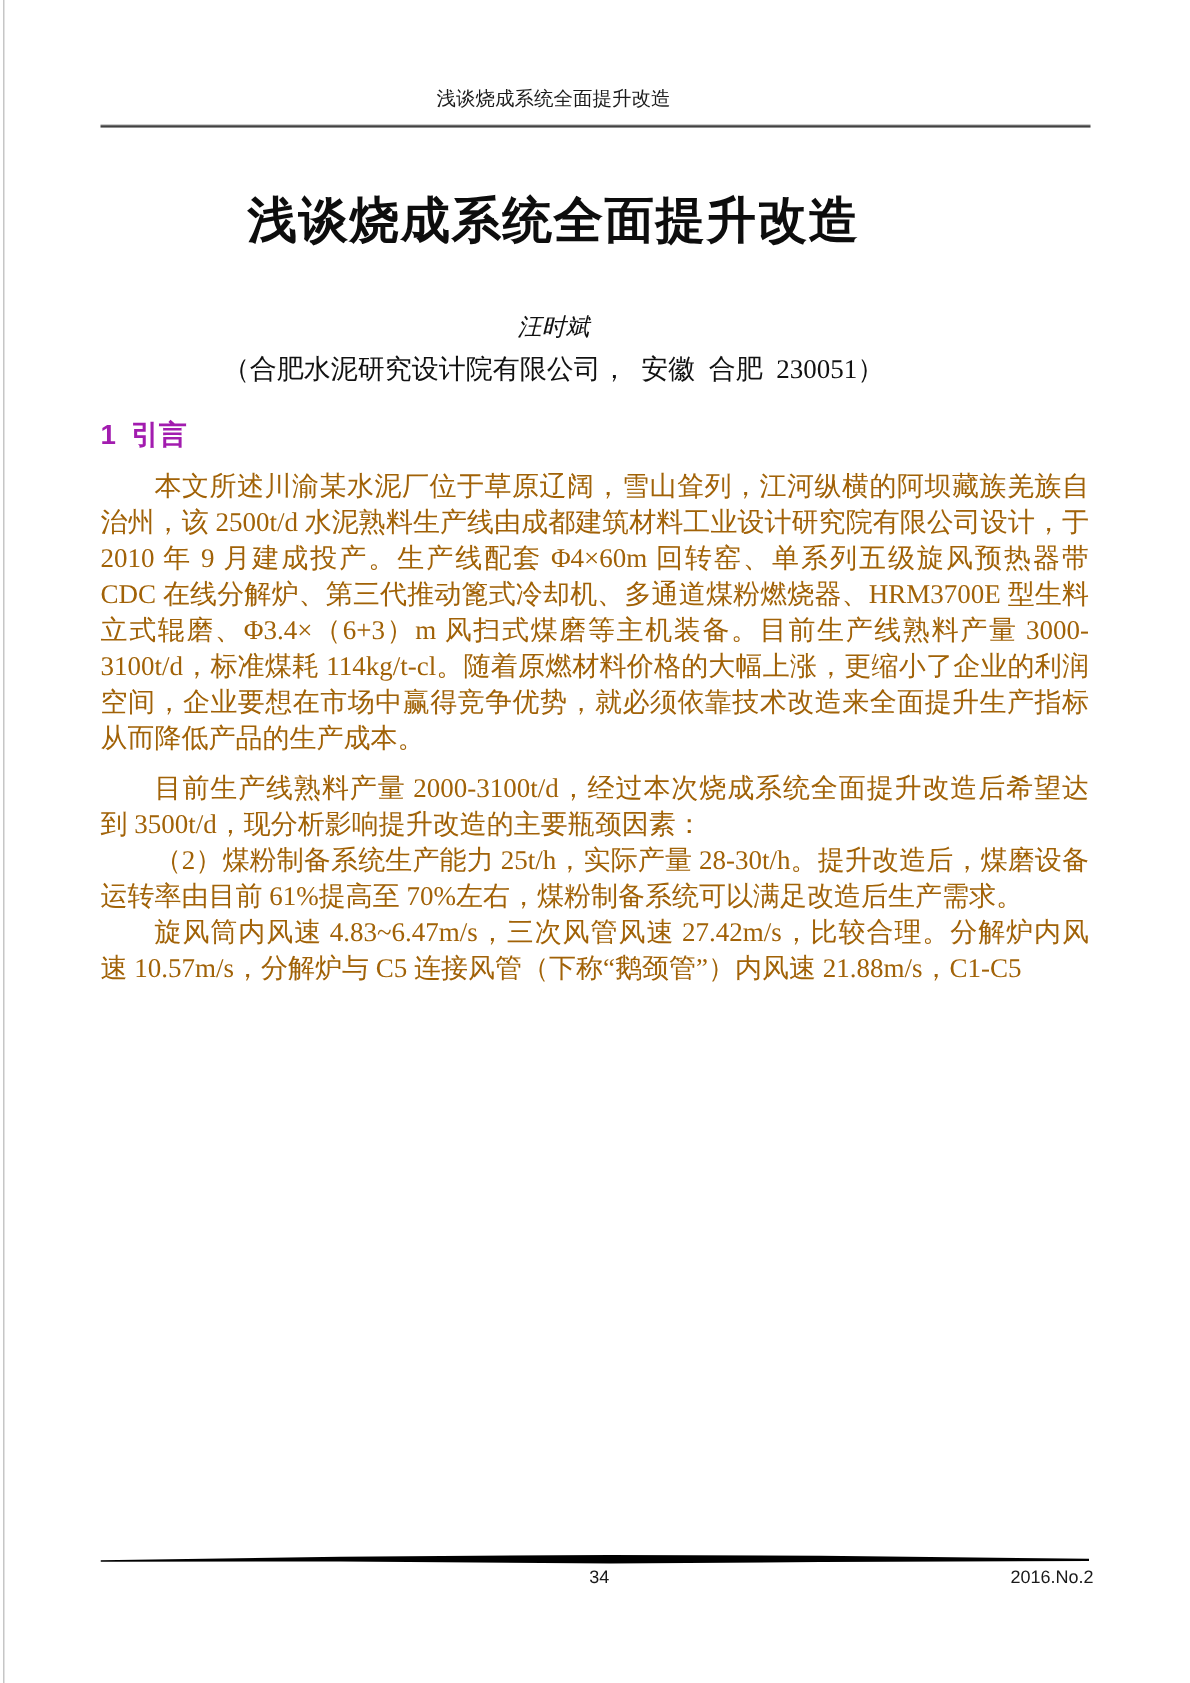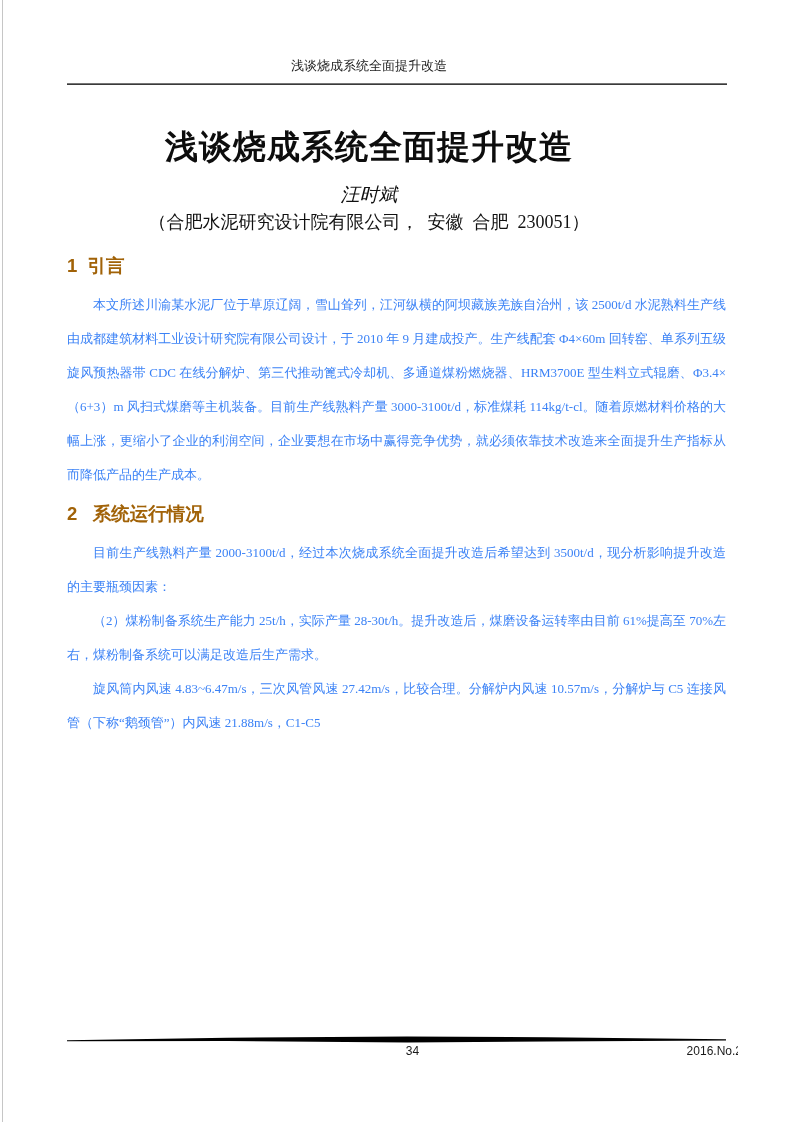--- a/index.html
+++ b/index.html
@@ -35,64 +35,64 @@
     margin: 42px 0 0 0;
     text-align: center;
     font-family: "Liberation Sans", sans-serif;
     font-weight: 700;
     font-size: 33px;
     line-height: 40px;
     letter-spacing: 1px;
     color: #0d0d0d;
   }
   .author {
-    margin-top: 17px;
+    margin-top: 41px;
     text-align: center;
     font-style: italic;
-    font-size: 19px;
+    font-size: 16px;
     line-height: 22px;
     white-space: pre;
   }
   .affiliation {
     margin-top: 3px;
     text-align: center;
     font-size: 18px;
     line-height: 26px;
     white-space: pre;
   }
   .sec-heading {
     margin: 18px 0 0 67px;
     width: 660px;
     font-family: "Liberation Sans", sans-serif;
     font-weight: 700;
     font-size: 18.5px;
     line-height: 26px;
     white-space: pre;
-    color: #a16207;
+    color: #a21caf;
   }
   .sec-heading.second { margin-top: 9px; }
   .body-p {
     margin: 6px 0 0 67px;
     width: 659px;
-    font-size: 13px;
-    line-height: 34px;
+    font-size: 18px;
+    line-height: 24px;
     text-align: justify;
     text-indent: 2em;
-    color: #3b82f6;
+    color: #a16207;
   }
   .body-p.tight { margin-top: 0; }
   .body-p.after-heading { margin-top: 9px; }
   .footer-rule {
     position: absolute;
     left: 67px; top: 1036px;
     width: 659px; height: 7px;
   }
   .footer-row {
     position: absolute;
-    left: 83px; top: 1044px;
+    left: 70px; top: 1044px;
     width: 659px;
     font-family: "Liberation Sans", sans-serif;
     font-size: 12px;
     line-height: 15px;
     color: #1a1a1a;
   }
   .footer-page { display: block; text-align: center; }
   .footer-issue { position: absolute; right: 0; top: 0; }
 </style>
 </head>
@@ -111,21 +111,20 @@
   <h1 class="title">浅谈烧成系统全面提升改造</h1>
 
   <div class="author">汪时斌</div>
 
   <div class="affiliation">（合肥水泥研究设计院有限公司，  安徽  合肥  230051）</div>
 
   <h2 class="sec-heading first">1  引言</h2>
 
   <p class="body-p after-heading">本文所述川渝某水泥厂位于草原辽阔，雪山耸列，江河纵横的阿坝藏族羌族自治州，该 2500t/d 水泥熟料生产线由成都建筑材料工业设计研究院有限公司设计，于 2010 年 9 月建成投产。生产线配套 Φ4×60m 回转窑、单系列五级旋风预热器带 CDC 在线分解炉、第三代推动篦式冷却机、多通道煤粉燃烧器、HRM3700E 型生料立式辊磨、Φ3.4×（6+3）m 风扫式煤磨等主机装备。目前生产线熟料产量 3000-3100t/d，标准煤耗 114kg/t-cl。随着原燃材料价格的大幅上涨，更缩小了企业的利润空间，企业要想在市场中赢得竞争优势，就必须依靠技术改造来全面提升生产指标从而降低产品的生产成本。</p>
 
-  <h2 class="sec-heading second">2   系统运行情况</h2>
 
   <p class="body-p after-heading">目前生产线熟料产量 2000-3100t/d，经过本次烧成系统全面提升改造后希望达到 3500t/d，现分析影响提升改造的主要瓶颈因素：</p>
 
 
   <p class="body-p tight">（2）煤粉制备系统生产能力 25t/h，实际产量 28-30t/h。提升改造后，煤磨设备运转率由目前 61%提高至 70%左右，煤粉制备系统可以满足改造后生产需求。</p>
 
 
   <p class="body-p tight">旋风筒内风速 4.83~6.47m/s，三次风管风速 27.42m/s，比较合理。分解炉内风速 10.57m/s，分解炉与 C5 连接风管（下称“鹅颈管”）内风速 21.88m/s，C1-C5</p>
 
   <svg class="footer-rule" viewBox="0 0 659 7" preserveAspectRatio="none">

